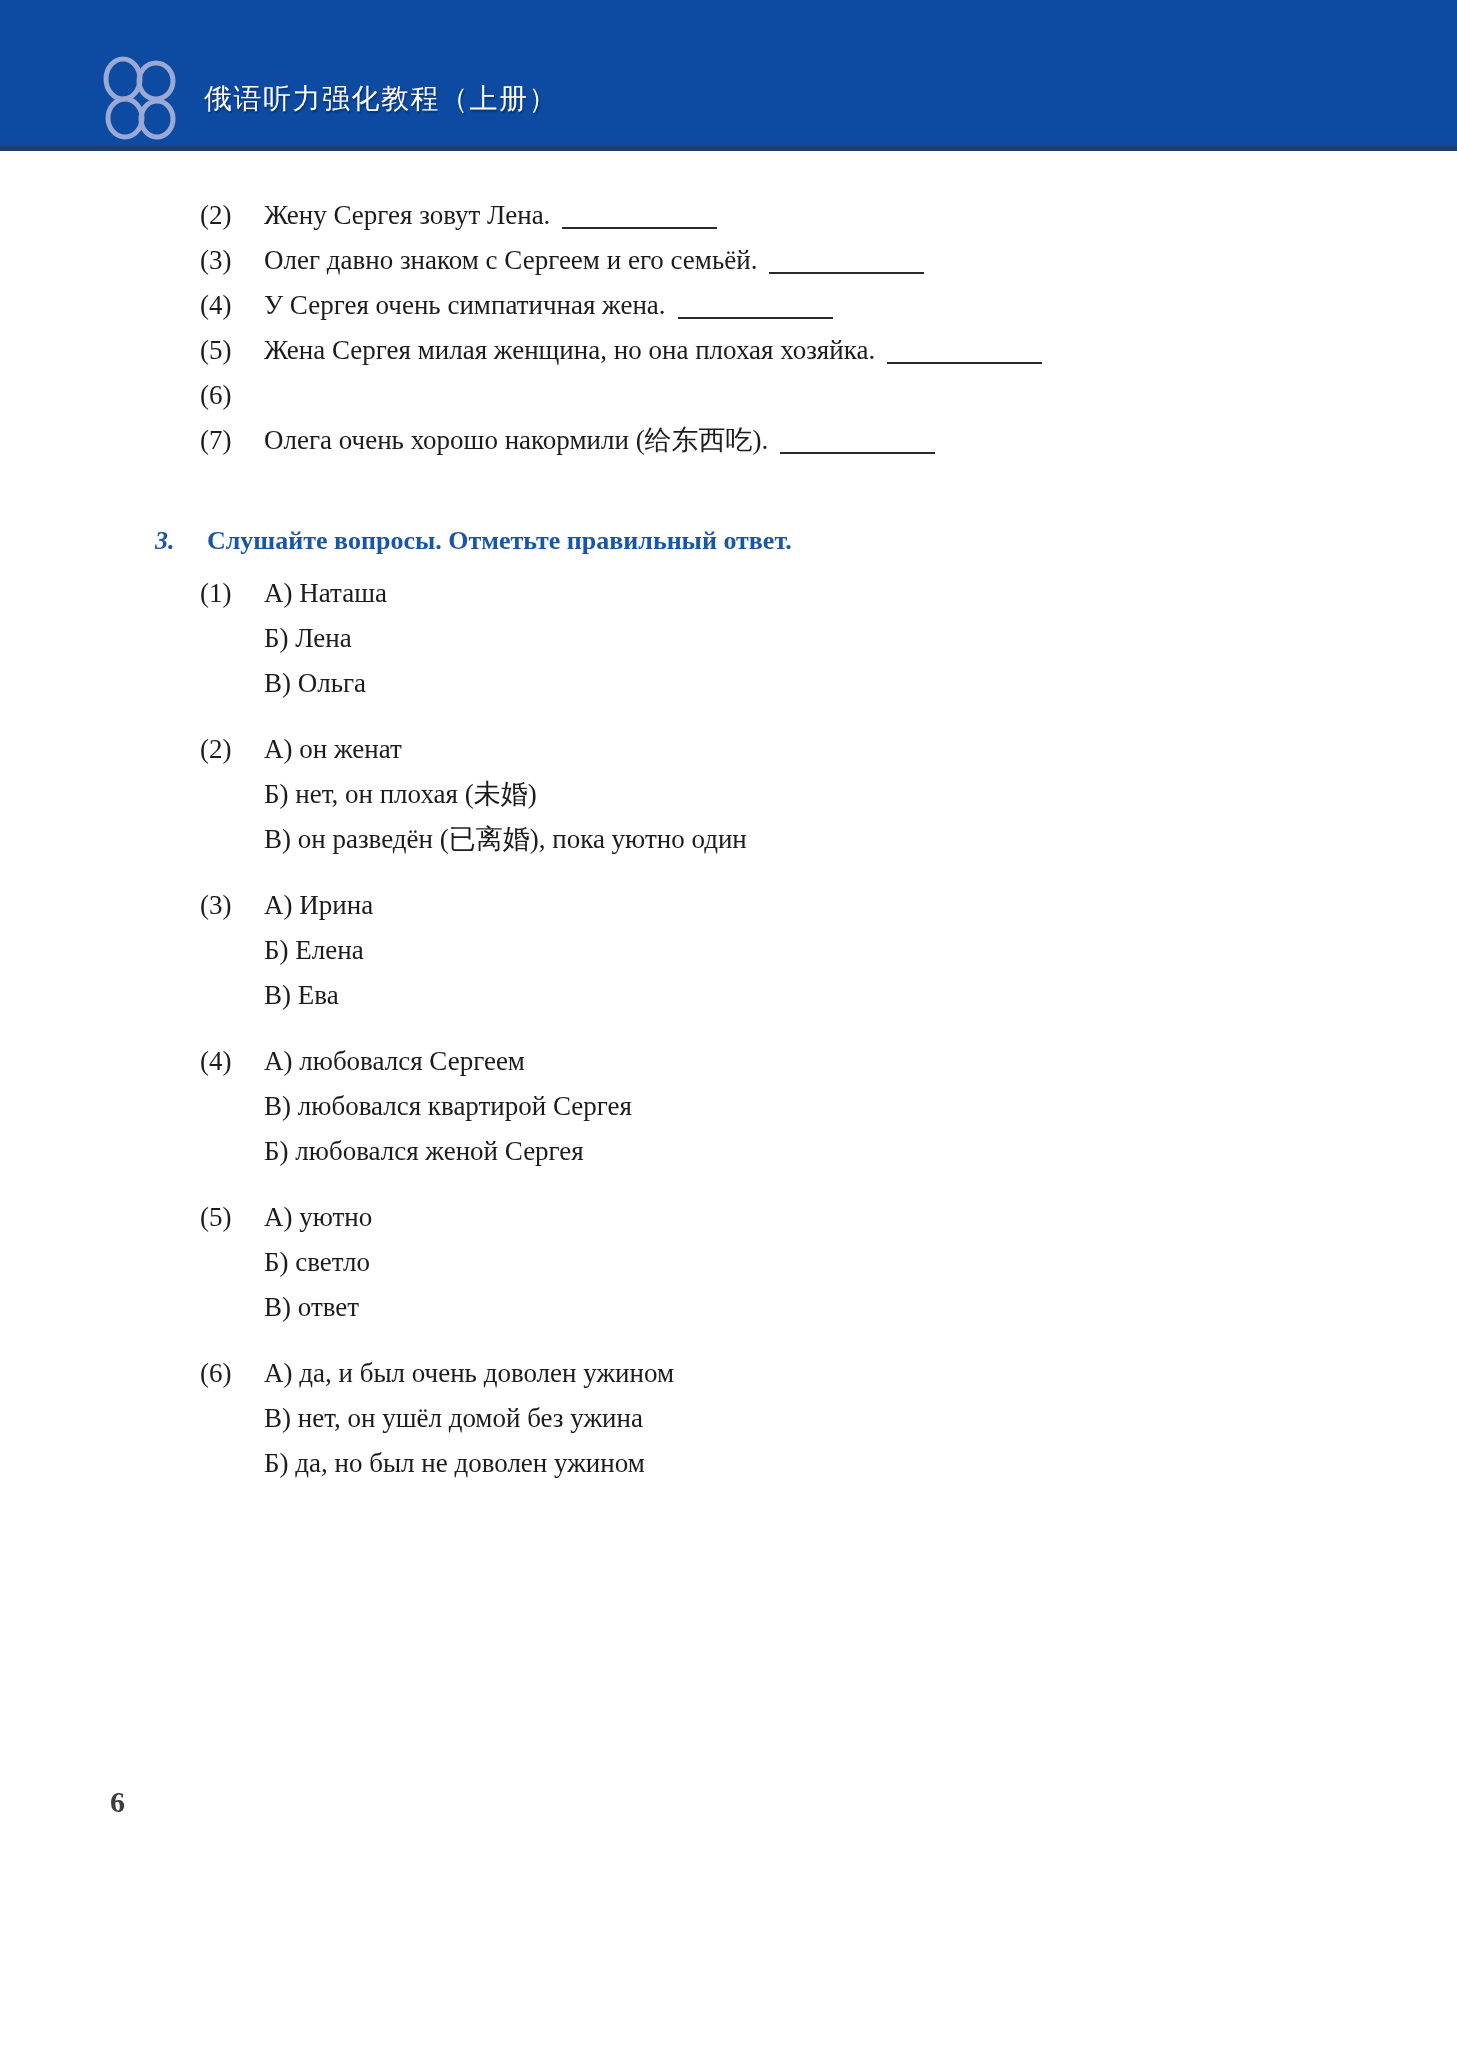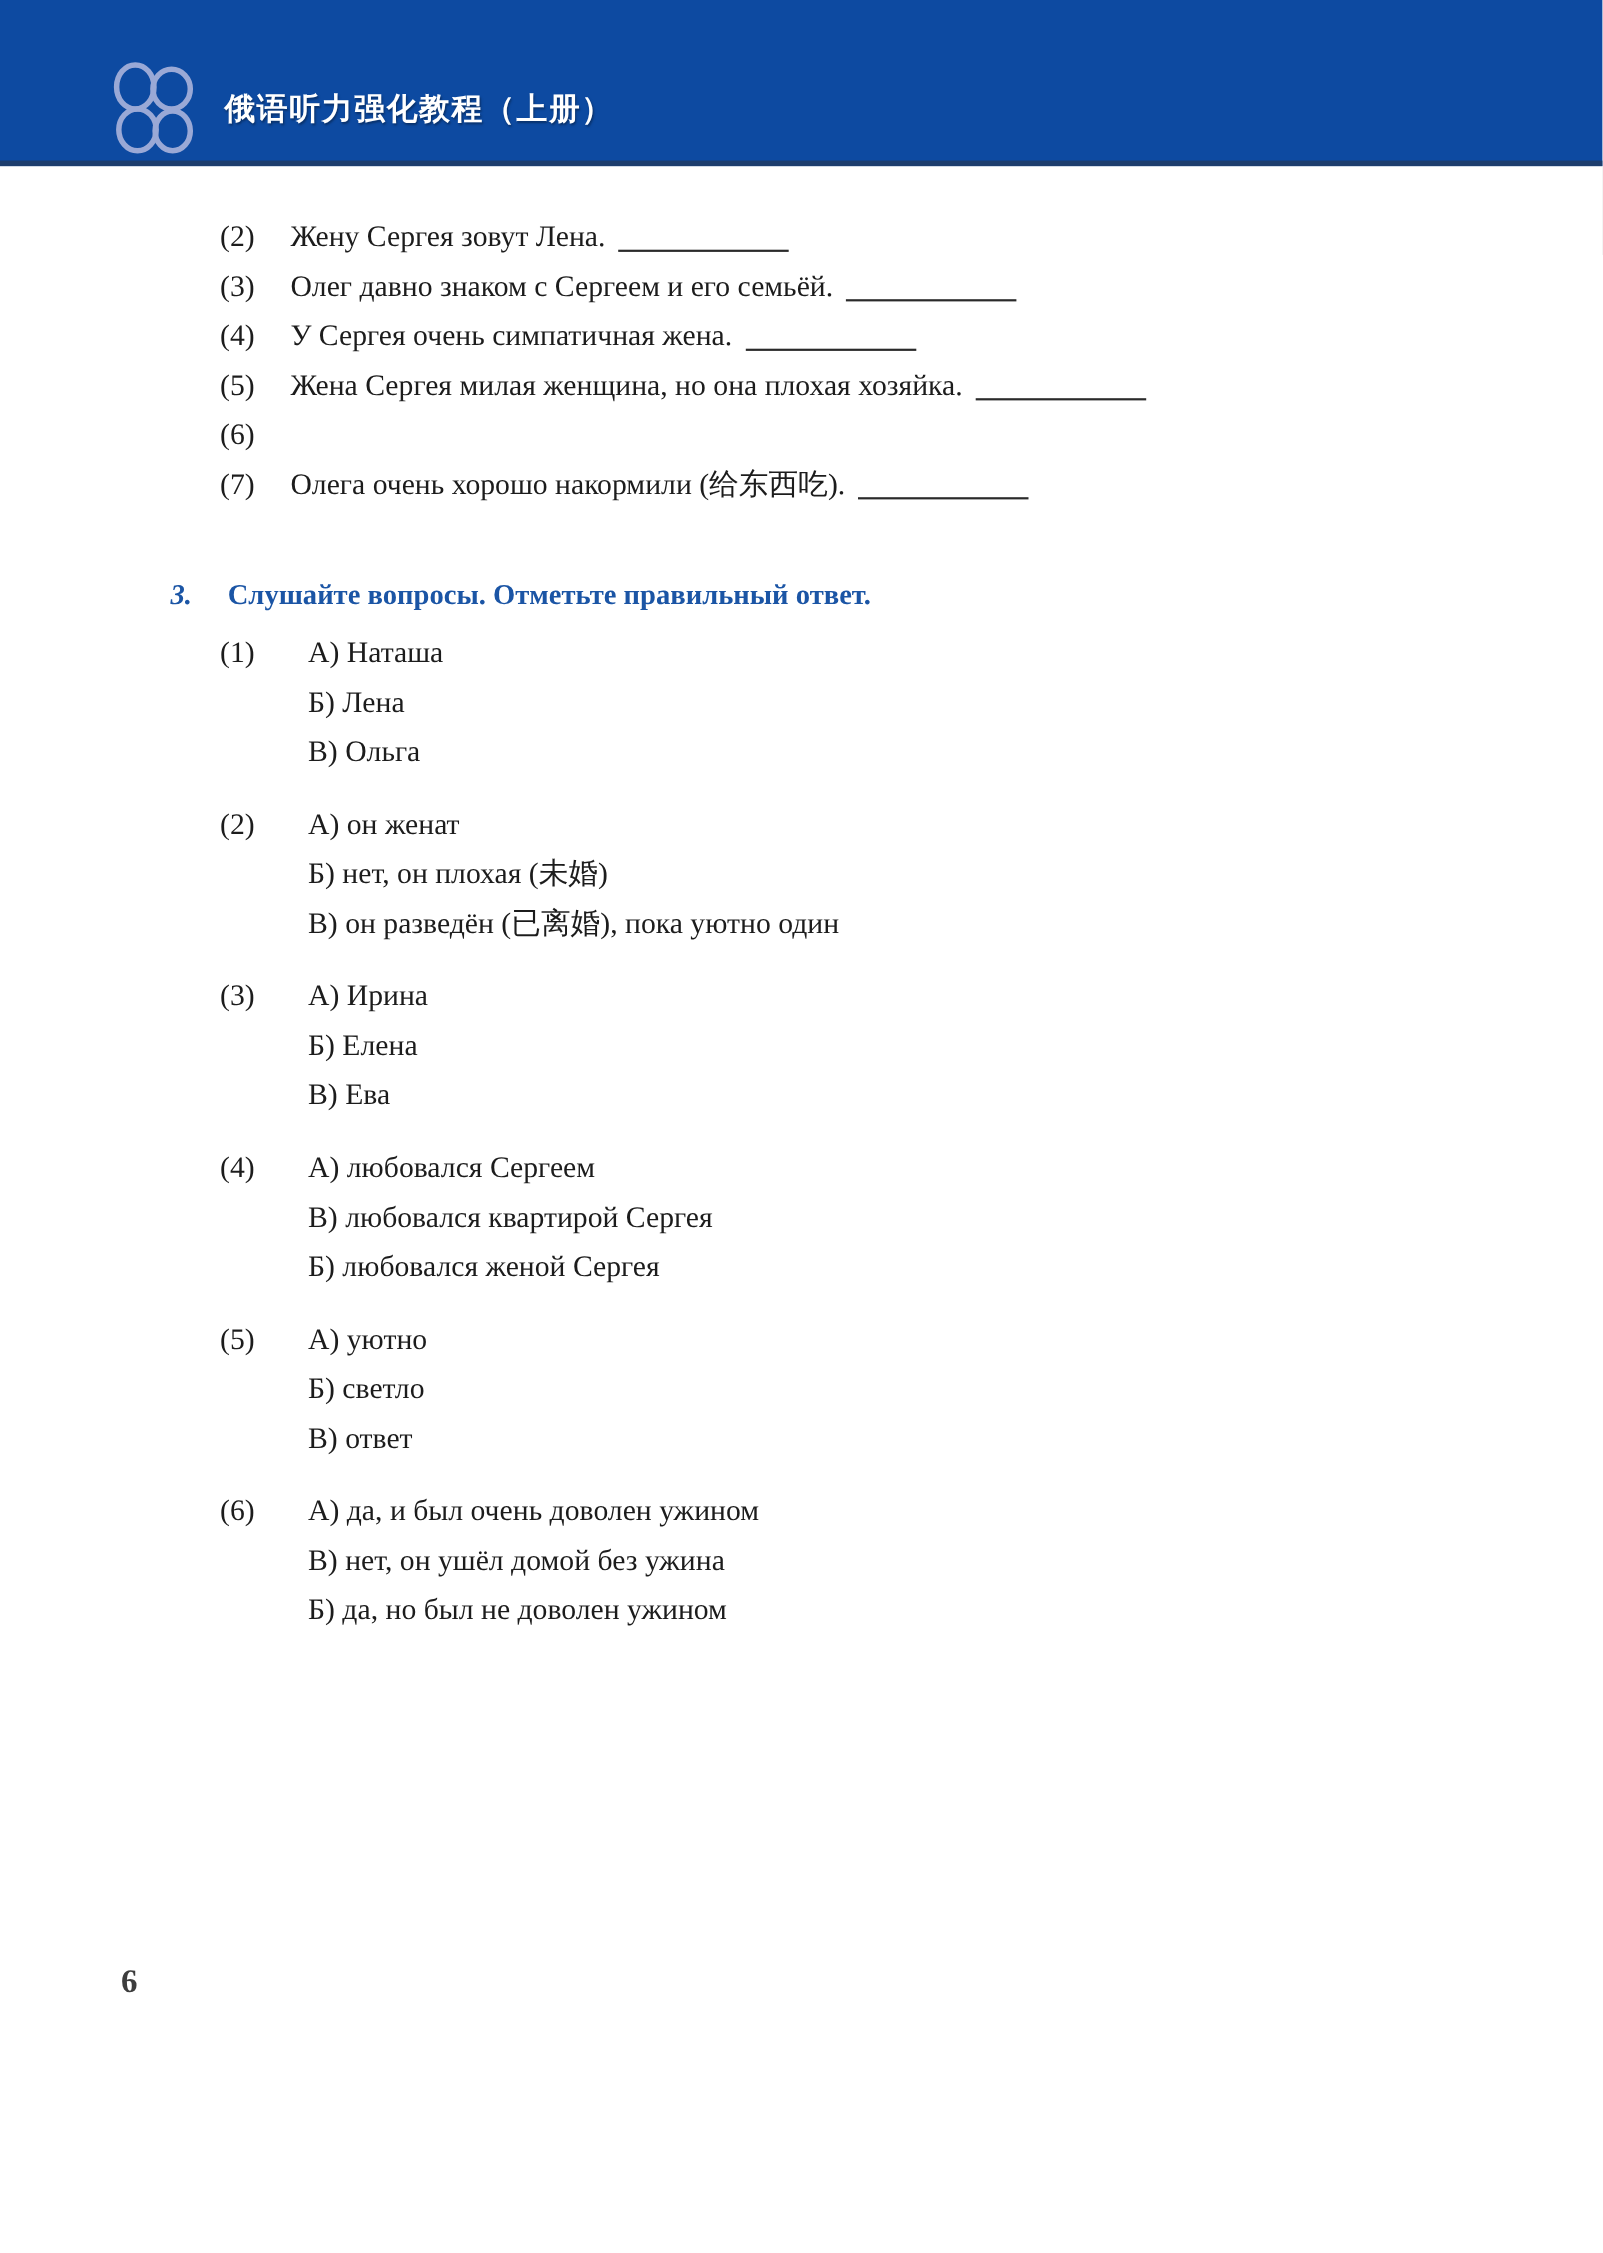--- a/index.html
+++ b/index.html
@@ -27,21 +27,21 @@
     position: absolute;
     left: 99px;
     top: 56px;
   }
   .book-title {
     position: absolute;
     left: 204px;
     top: 80px;
     color: #ffffff;
     font-family: "Liberation Sans", "DejaVu Sans", sans-serif;
-    font-weight: bold;
+    font-weight: normal;
     font-size: 28px;
     letter-spacing: 1.5px;
     text-shadow: 1px 2px 2px rgba(0,0,0,0.35);
     white-space: nowrap;
   }
 
   
   .statements { margin: 42px 0 0 200px; }
   .stmt {
     display: flex;
@@ -73,21 +73,21 @@
 
   
   .questions { margin: 12px 0 0 200px; }
   .question {
     display: flex;
     margin-bottom: 21px;
     font-size: 27px;
     white-space: nowrap;
   }
   .question .qnum { width: 64px; flex: none; line-height: 45px; }
-  .question .opt { line-height: 45px; margin-left: 16px; }
+  .question .opt { line-height: 45px; }
 
   
   .page-num {
     position: absolute;
     left: 110px;
     top: 1785px;
     font-size: 30px;
     font-weight: bold;
     color: var(--page_number_gray, #3d3d3d);
   }

